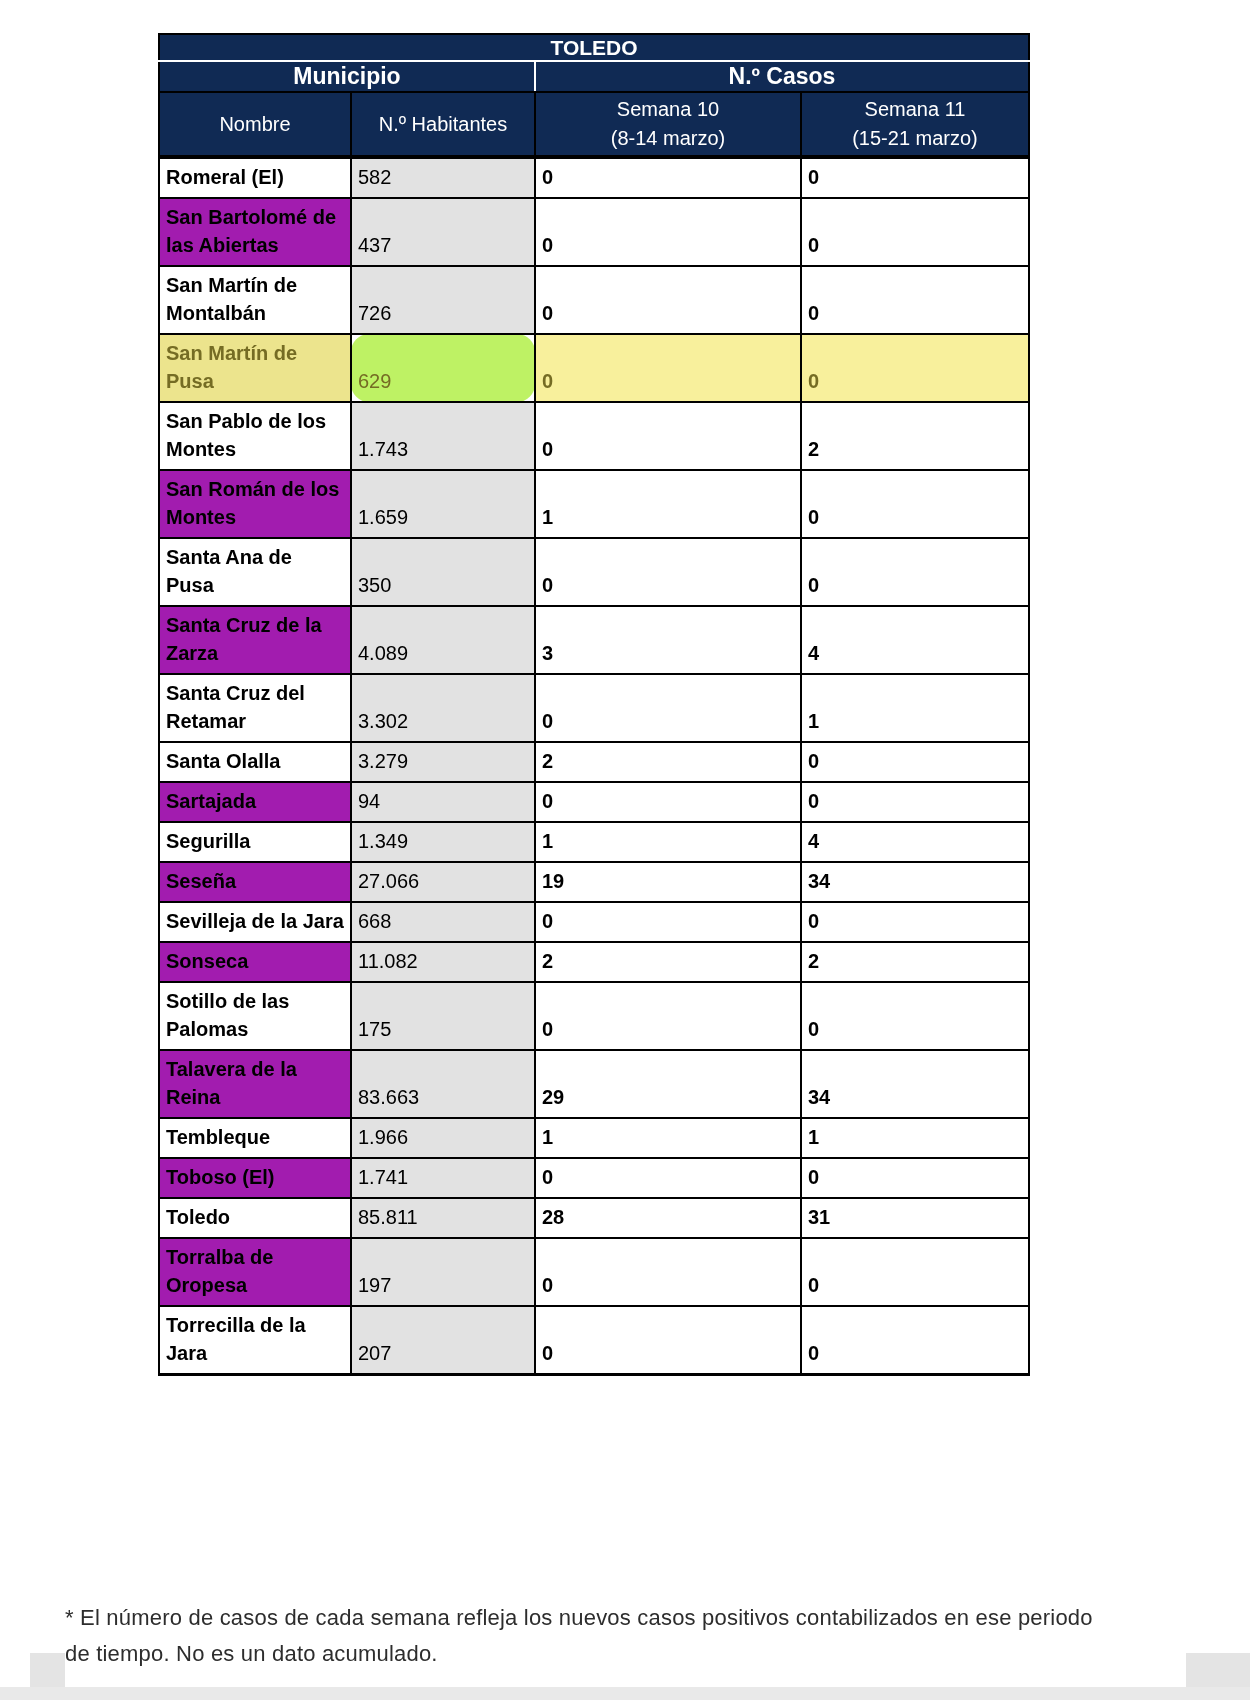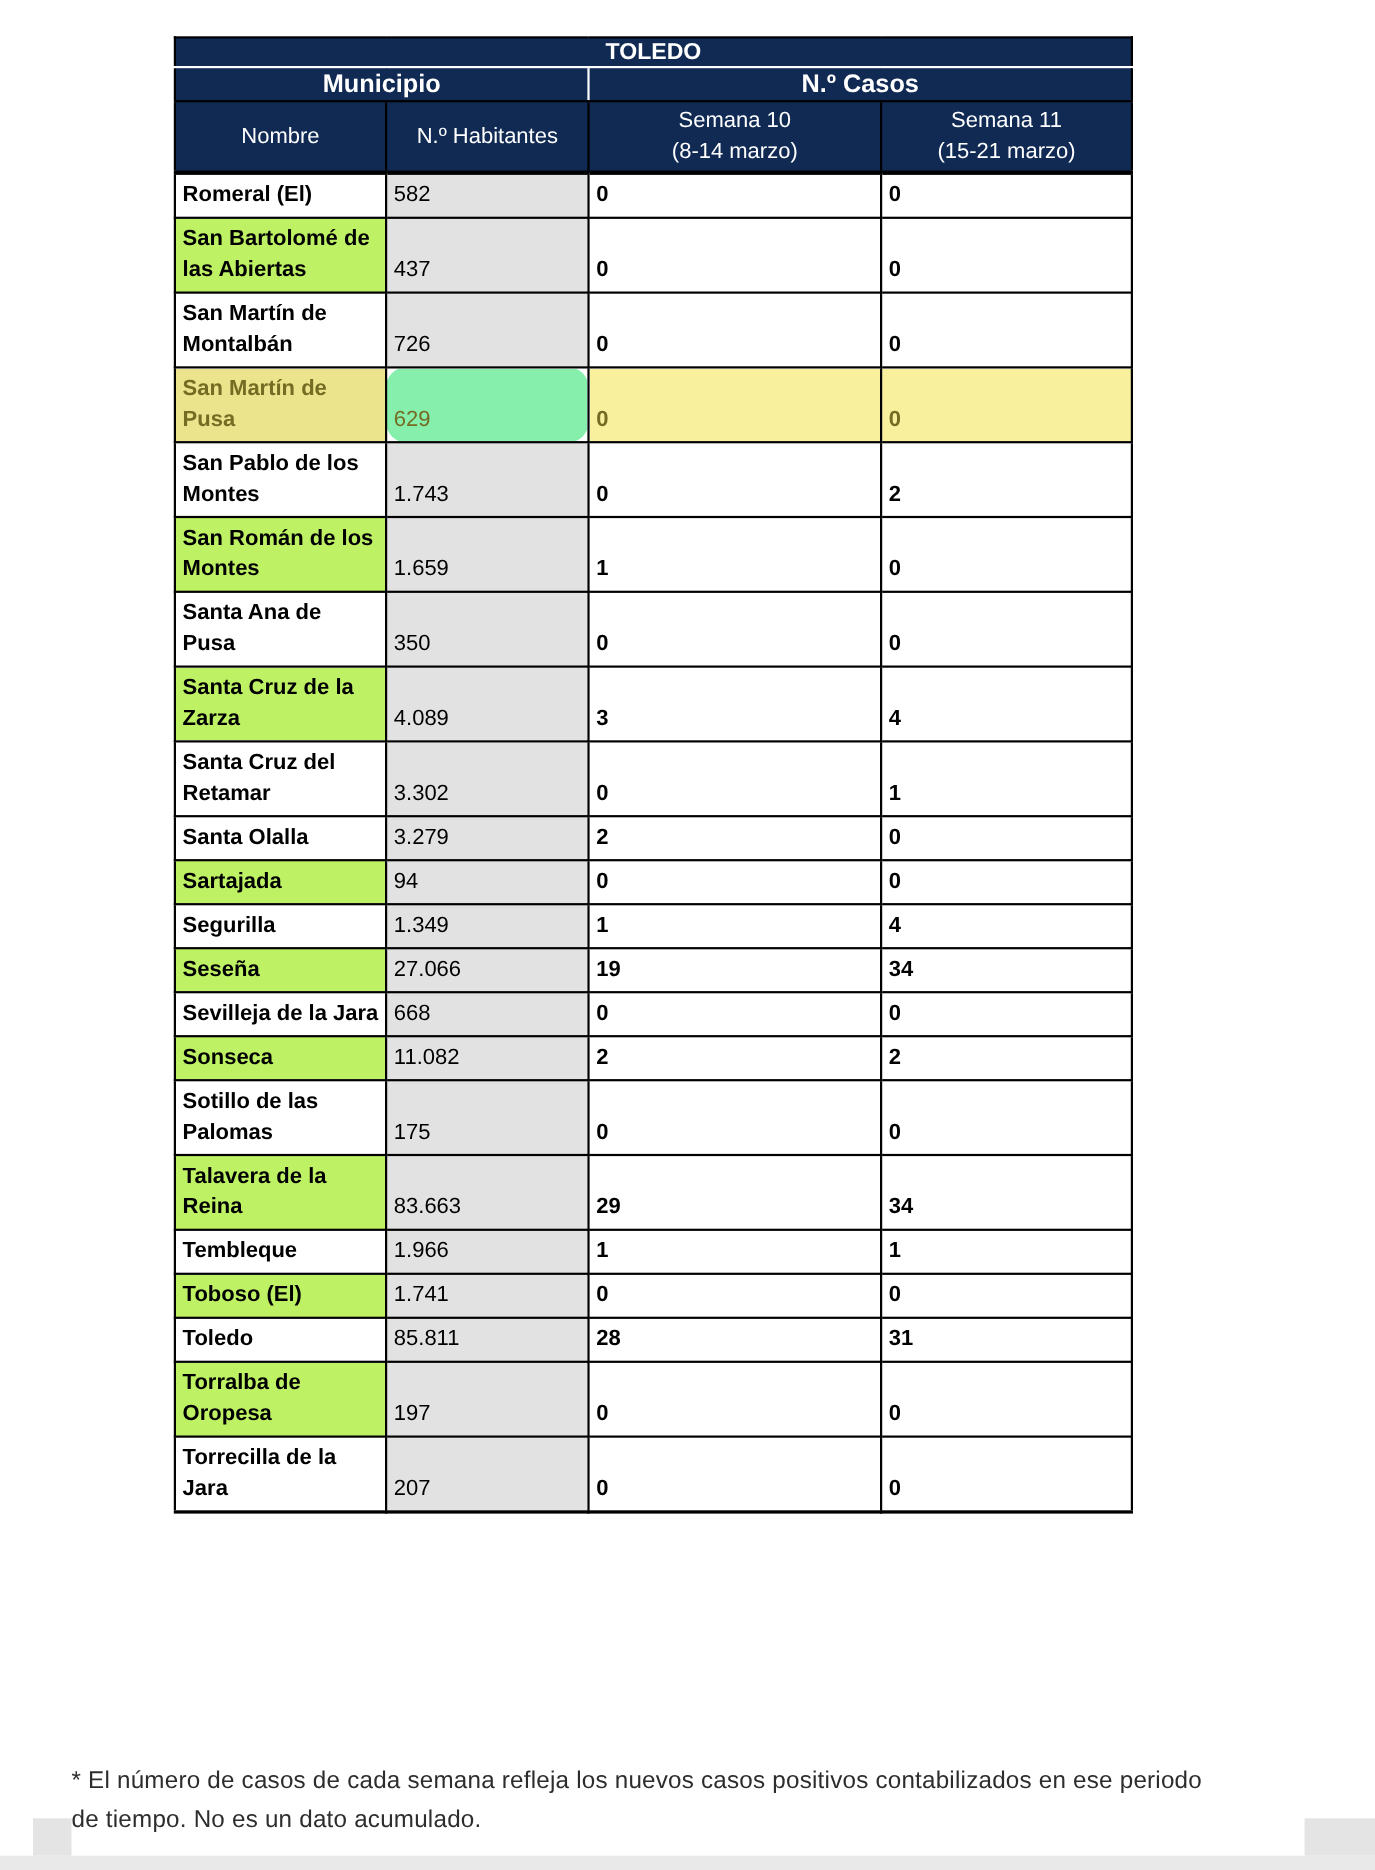--- a/index.html
+++ b/index.html
@@ -35,24 +35,24 @@
   
   tbody tr { height:40px; }
   tbody td {
     border:2px solid #000; font-size:20px; line-height:28px;
     vertical-align:bottom; padding:4px 6px 6px 6px; color:#000; background:#ffffff;
     overflow:hidden;
   }
   td.name  { font-weight:bold; }
   td.hab   { background:#e2e2e2; font-weight:normal; }
   td.cases { font-weight:bold; }
-  tr.shaded td.name { background:#bef264; }
+  tr.shaded td.name { background:#a21caf; }
   tr.highlight td { color:#756c24; }
   tr.highlight td.name { background:#ece48d; }
-  tr.highlight td.hab  { background:#86efac;border-radius:18px; }
+  tr.highlight td.hab  { background:#bef264;border-radius:18px; }
   tr.highlight td.cases{ background:#f8f09c; }
 
   
   .footnote {
     position:absolute; left:65px; top:1600px; width:1032px;
     font-size:22px; line-height:36px; color:#2d2d2d; letter-spacing:0.2px;
   }
 
   
   .corner-left  { position:absolute; left:30px;  top:1653px; width:35px; height:34px; background:#e4e4e4; }

